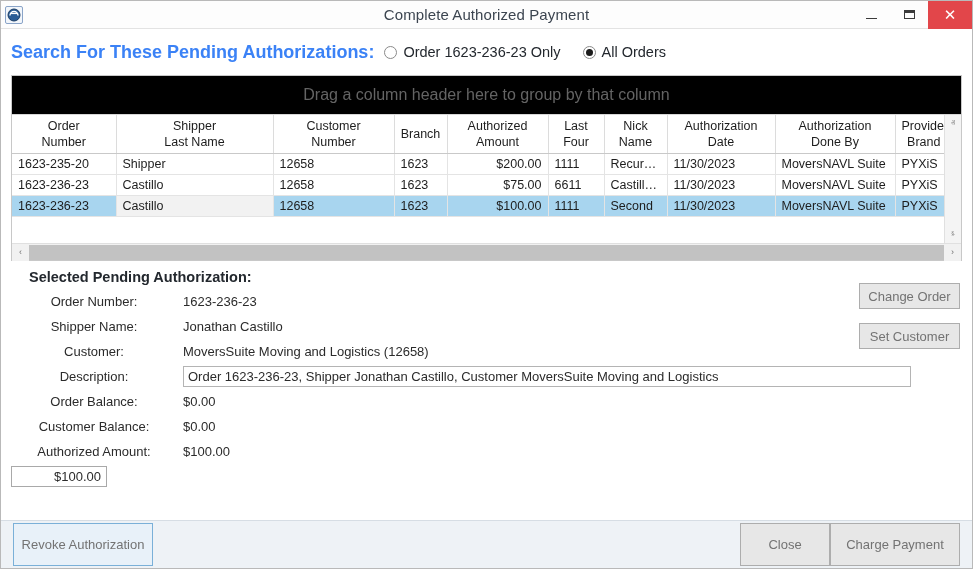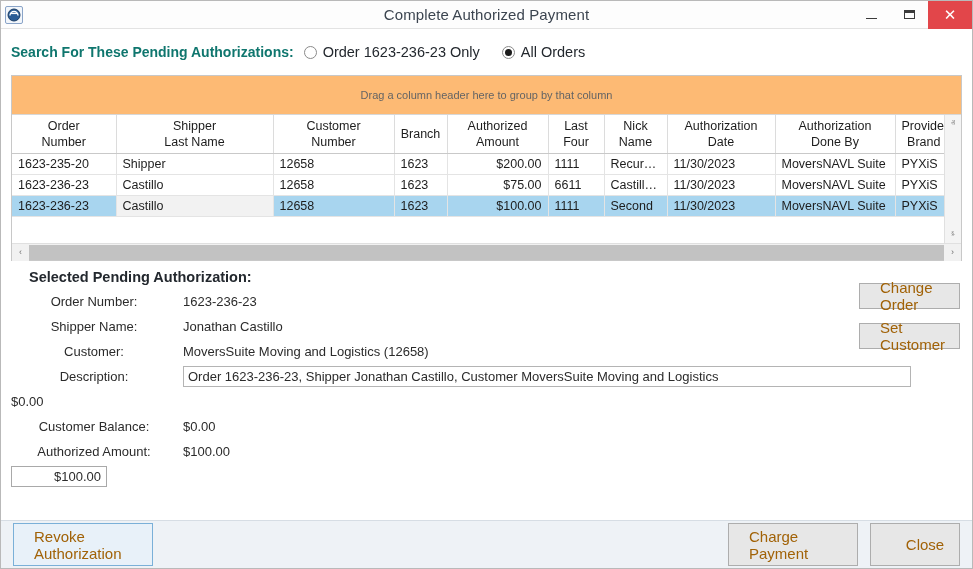--- a/index.html
+++ b/index.html
@@ -83,23 +83,23 @@
     background: #ffffff;
   }
 
   .search-row {
     display: flex;
     align-items: center;
     height: 46px;
     min-height: 46px;
   }
   .search-label {
-    font-size: 14px;
+    font-size: 18px;
     font-weight: bold;
-    color: #0f766e;
+    color: #3b82f6;
     margin-right: 10px;
   }
   .radio-opt {
     display: flex;
     align-items: center;
     font-size: 14.5px;
     color: #23282e;
     margin-right: 22px;
   }
   .radio {
@@ -129,24 +129,24 @@
     display: flex;
     flex-direction: column;
     position: relative;
   }
   .group-panel {
     height: 38px;
     min-height: 38px;
     display: flex;
     align-items: center;
     justify-content: center;
-    font-size: 11px;
+    font-size: 16px;
     color: #646464;
     border-bottom: 1px solid #d7d7d7;
-    background: #fdba74;
+    background: #000000;
   }
   .grid-main {
     flex: 1;
     display: flex;
     overflow: hidden;
   }
   .grid-cols {
     flex: 1;
     display: flex;
     flex-direction: column;
@@ -283,29 +283,28 @@
   }
 
   .side-buttons {
     position: absolute;
     right: 2px;
     top: 22px;
   }
   .btn {
     border: 1px solid #adadad;
     background: #e7e7e7;
-    font-size: 15px;
-    color: #a16207;
+    font-size: 13px;
+    color: #737373;
     height: 26px;
     box-sizing: border-box;
     display: flex;
     align-items: center;
     justify-content: center;
     cursor: default;
-    padding-left: 20px;
   }
   .side-buttons .btn { width: 101px; }
   .side-buttons .btn + .btn { margin-top: 14px; }
 
   
   .footer {
     height: 48px;
     min-height: 48px;
     background: #eef2f6;
     border-top: 1px solid #d6dde4;
@@ -456,20 +455,21 @@
       </div>
       <div class="field-row">
         <div class="field-label">Customer:</div>
         <div class="field-value">MoversSuite Moving and Logistics (12658)</div>
       </div>
       <div class="field-row">
         <div class="field-label">Description:</div>
         <div class="desc-input">Order 1623-236-23, Shipper Jonathan Castillo, Customer MoversSuite Moving and Logistics</div>
       </div>
       <div class="field-row">
+        <div class="field-label">Order Balance:</div>
         <div class="field-value">$0.00</div>
       </div>
       <div class="field-row">
         <div class="field-label">Customer Balance:</div>
         <div class="field-value">$0.00</div>
       </div>
       <div class="field-row">
         <div class="field-label">Authorized Amount:</div>
         <div class="field-value">$100.00</div>
       </div>
@@ -481,17 +481,17 @@
         <div class="btn">Change Order</div>
         <div class="btn">Set Customer</div>
       </div>
     </div>
 
   </div>
 
   <div class="footer">
     <div class="btn btn-revoke">Revoke Authorization</div>
     <div class="spacer"></div>
+    <div class="btn btn-close">Close</div>
     <div class="btn btn-charge">Charge Payment</div>
-    <div class="btn btn-close">Close</div>
   </div>
 
 </div>
 
 </body></html>

